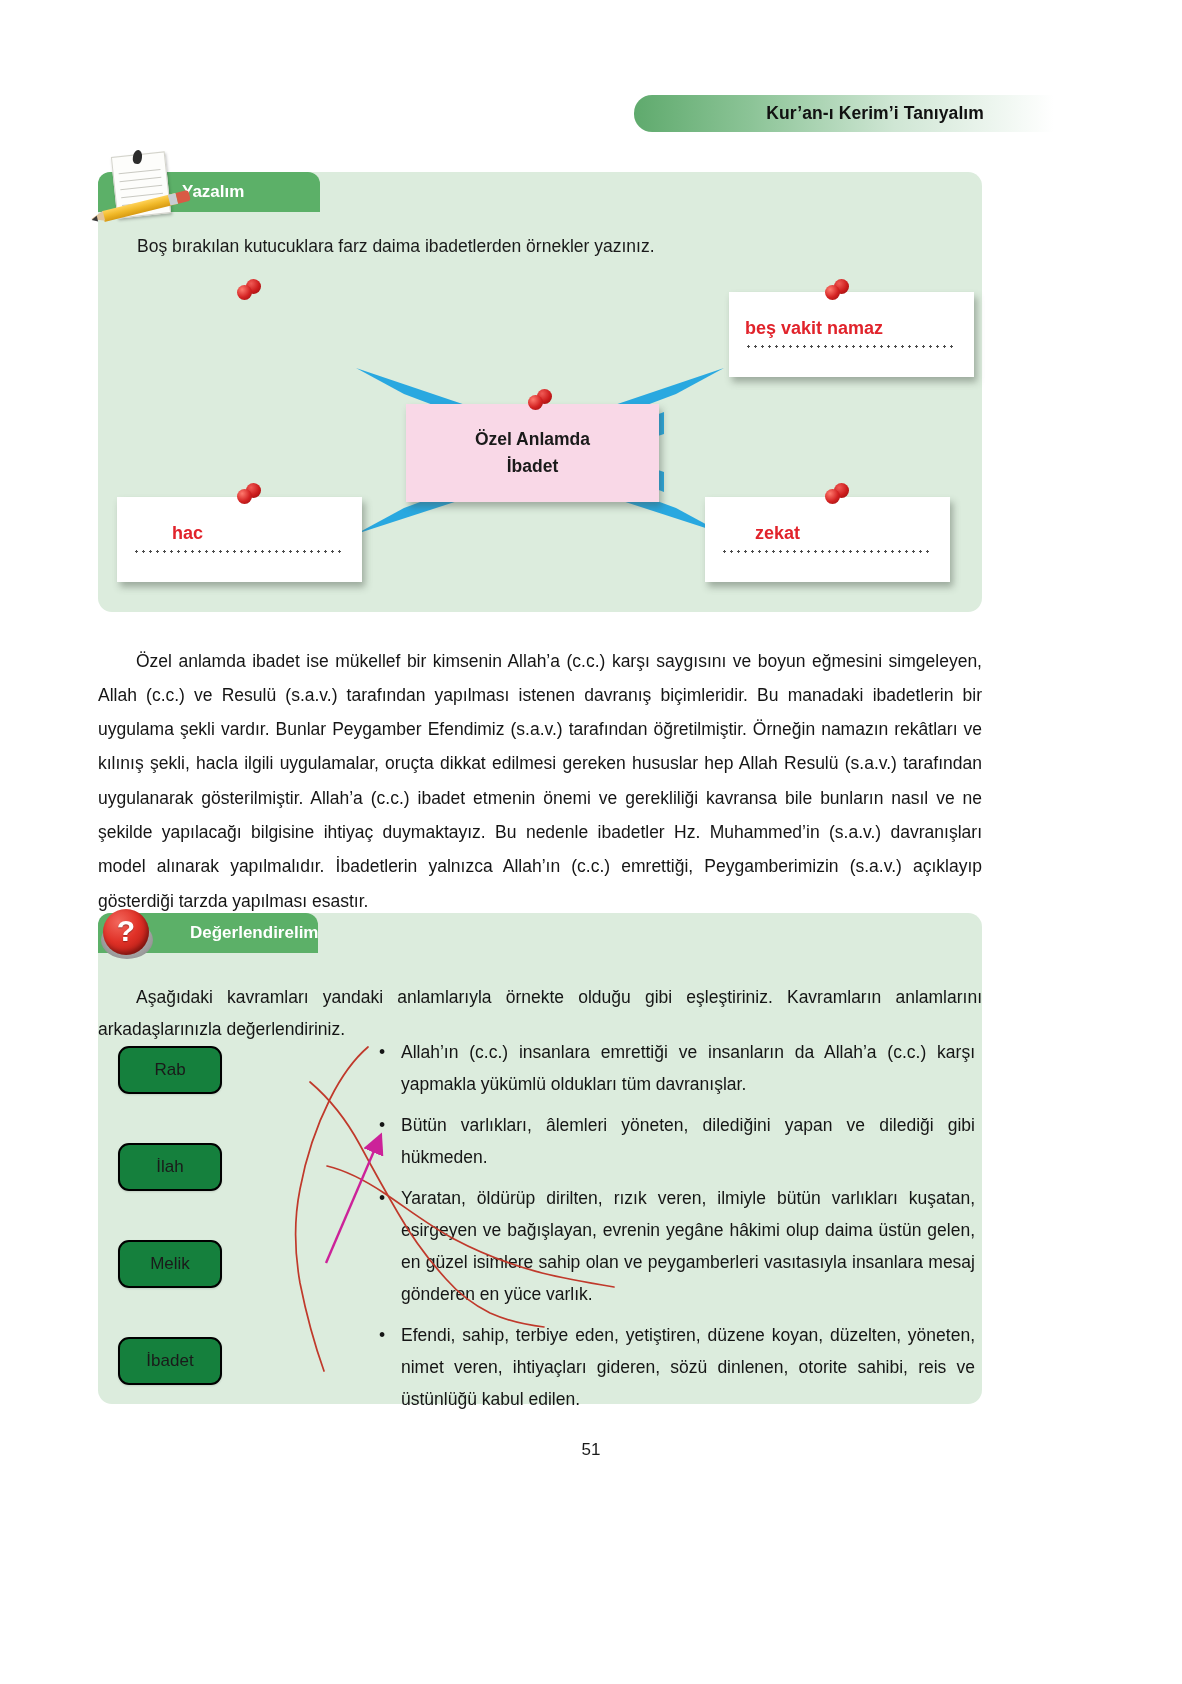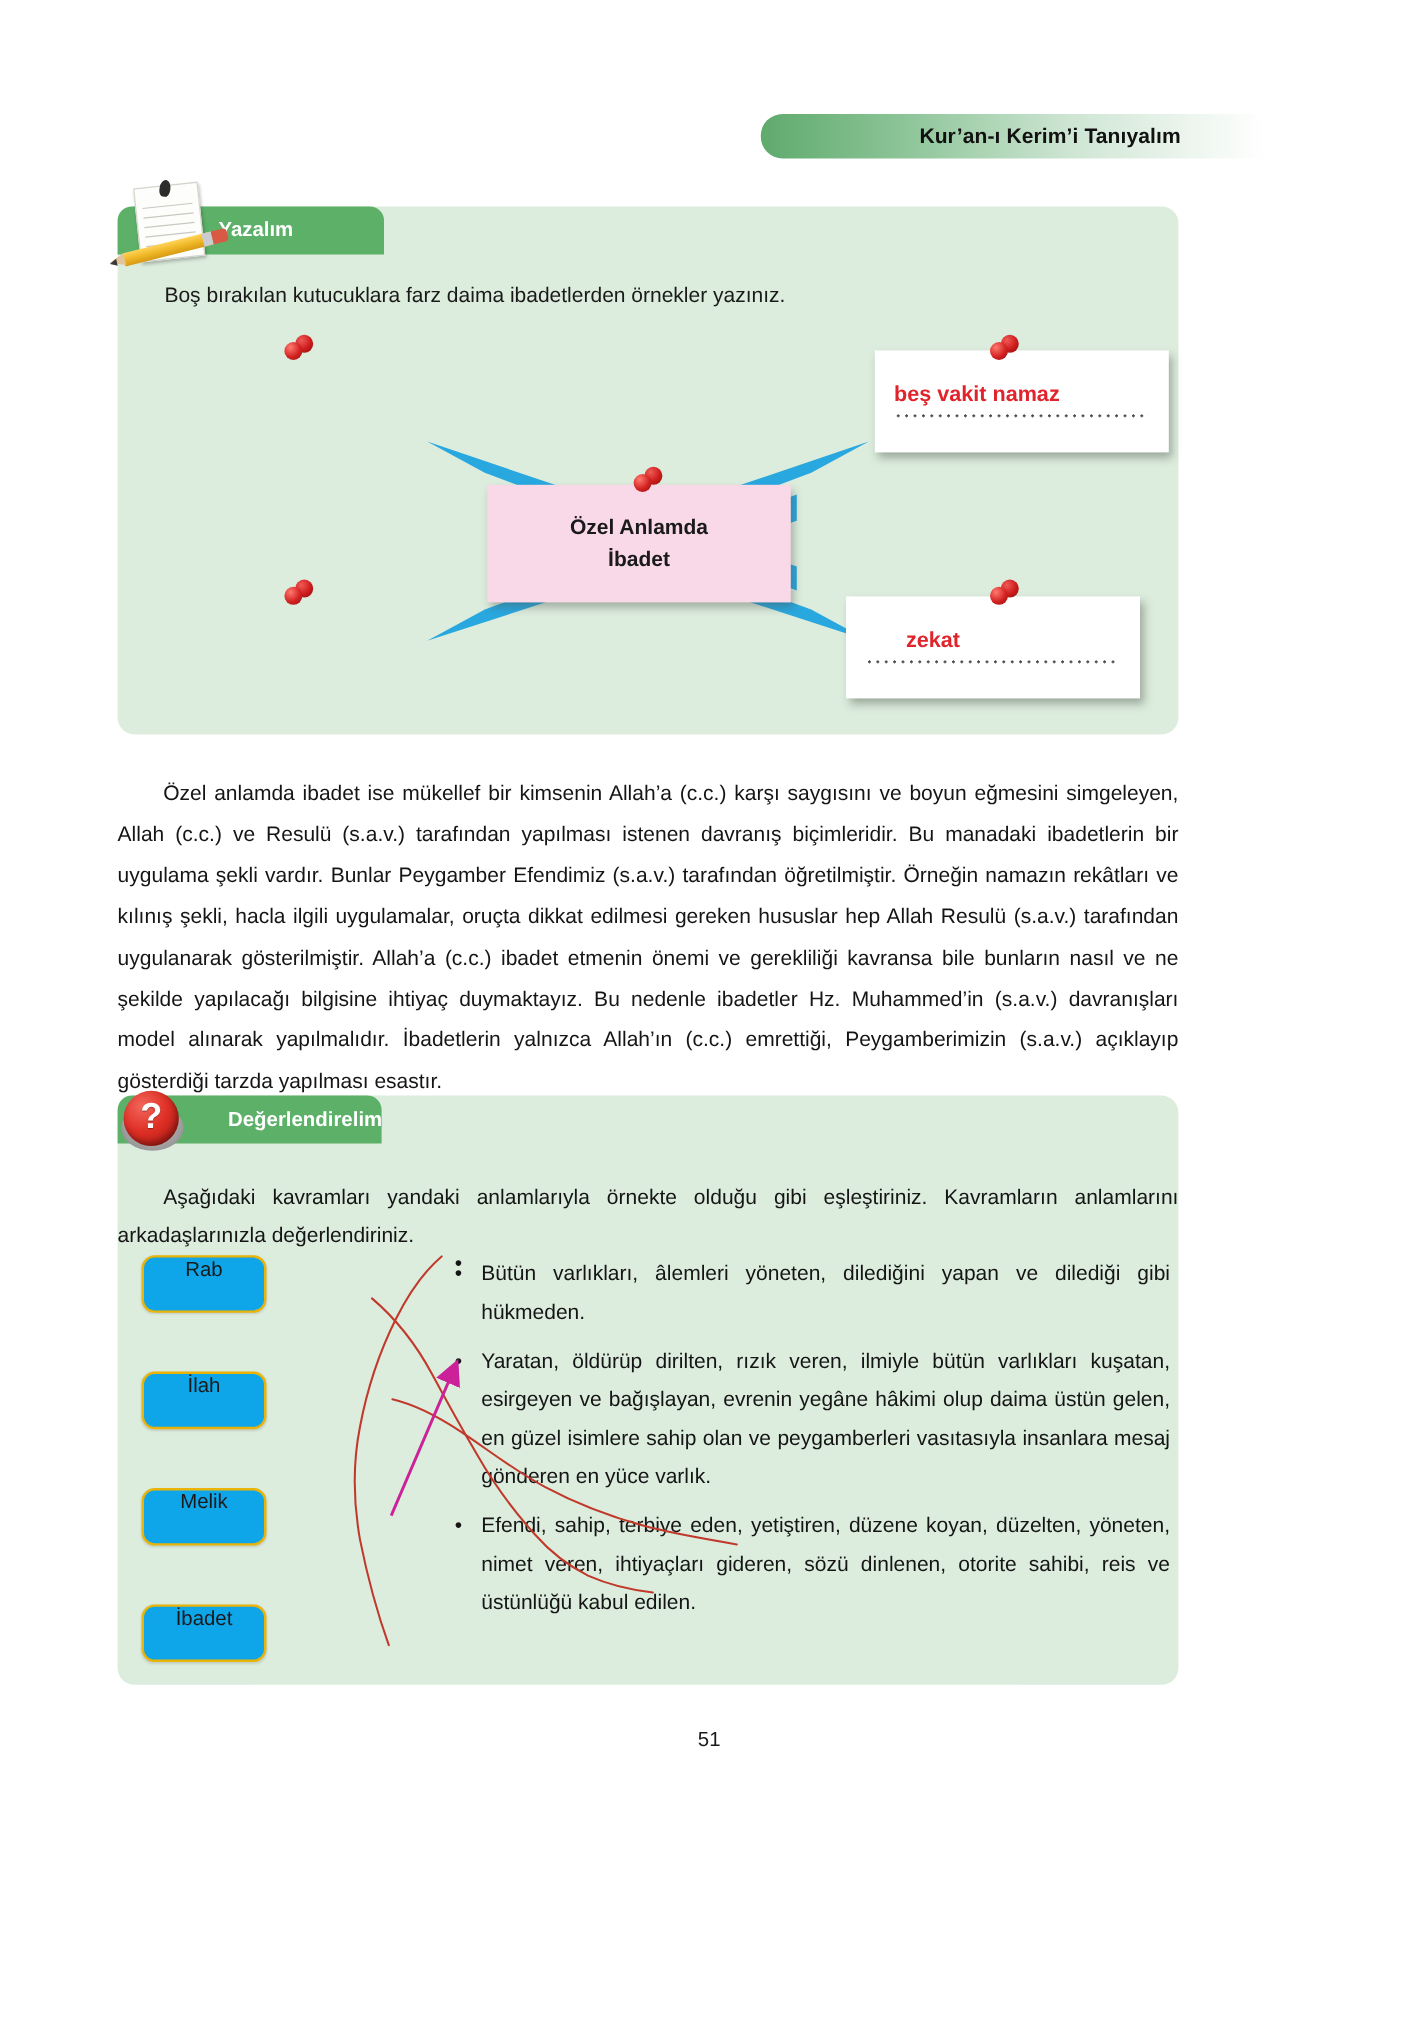--- a/index.html
+++ b/index.html
@@ -264,24 +264,25 @@
     text-align: justify;
     text-indent: 38px;
     color: #151515;
   }
 
   .concept-box {
     position: absolute;
     left: 118px;
     width: 100px;
     height: 44px;
-    background: #0ea5e9;
-    border: 2px solid #eab308;
+    background: #15803d;
+    border: 2px solid #000000;
     border-radius: 11px;
     display: flex;
+    align-items: center;
     justify-content: center;
     box-shadow: 0 1px 2px rgba(0,0,0,.12);
   }
   .concept-box .cb-label {
     font-size: 17px;
     color: #1a1a1a;
   }
   #concept-rab    { top: 1046px; }
   #concept-ilah   { top: 1143px; }
   #concept-melik  { top: 1240px; }
@@ -371,20 +372,24 @@
     <polygon points="258,362 306,336 566,240 566,262" fill="#29a8e0"></polygon>
     <polygon points="626,362 578,336 318,240 318,262" fill="#29a8e0"></polygon>
   </svg>
 
 
   <div class="note-card" style="left:607px; top:120px; width:245px; height:85px;margin-left:24px;">
     <span class="card-text handwritten" style="left:16px; top:26px;">beş vakit namaz</span>
     <div class="dotline" style="left:16px; top:53px; width:212px;"></div>
   </div>
 
+  <div class="note-card" style="left:19px; top:325px; width:245px; height:85px;">
+    <span class="card-text handwritten" style="left:55px; top:26px;">hac</span>
+    <div class="dotline" style="left:16px; top:53px; width:212px;"></div>
+  </div>
 
   <div class="note-card" style="left:607px; top:325px; width:245px; height:85px;">
     <span class="card-text handwritten" style="left:50px; top:26px;">zekat</span>
     <div class="dotline" style="left:16px; top:53px; width:212px;"></div>
   </div>
 
   <div class="center-box" style="left:308px; top:232px; width:253px; height:98px;">
     <span class="ctext">Özel Anlamda</span>
     <span class="ctext">İbadet</span>
   </div>
@@ -437,20 +442,21 @@
 <div class="concept-box" id="concept-melik">
   <span class="cb-label">Melik</span>
 </div>
 <div class="concept-box" id="concept-ibadet">
   <span class="cb-label">İbadet</span>
 </div>
 
 <div class="meaning-list">
   <div class="meaning-item">
     <span class="mi-bullet">•</span>
+    <span>Allah’ın (c.c.) insanlara emrettiği ve insanların da Allah’a (c.c.) karşı yapmakla yükümlü oldukları tüm davranışlar.</span>
   </div>
   <div class="meaning-item">
     <span class="mi-bullet">•</span>
     <span>Bütün varlıkları, âlemleri yöneten, dilediğini yapan ve dilediği gibi hükmeden.</span>
   </div>
   <div class="meaning-item">
     <span class="mi-bullet">•</span>
     <span>Yaratan, öldürüp dirilten, rızık veren, ilmiyle bütün varlıkları kuşatan, esirgeyen ve bağışlayan, evrenin yegâne hâkimi olup daima üstün gelen, en güzel isimlere sahip olan ve peygamberleri vasıtasıyla insanlara mesaj gönderen en yüce varlık.</span>
   </div>
   <div class="meaning-item">

